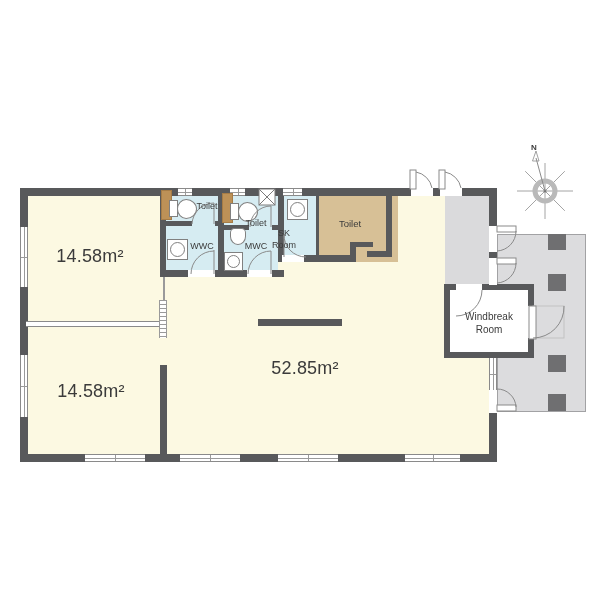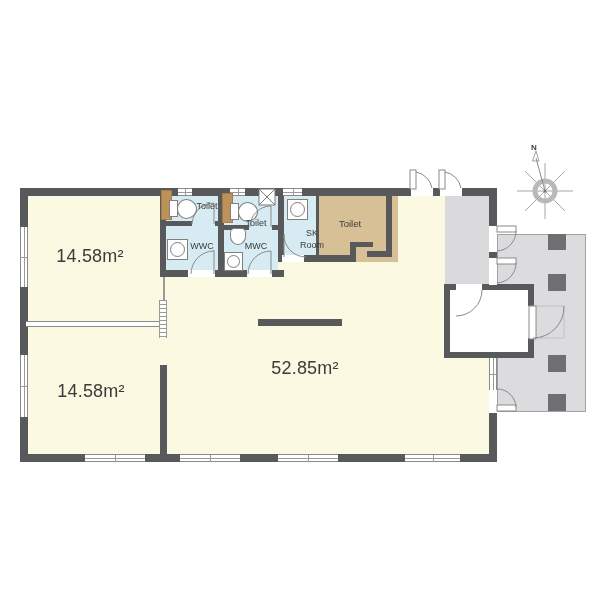--- a/index.html
+++ b/index.html
@@ -159,17 +159,18 @@
     </g>
   </svg>
 
   <div class="lbl area" style="left:90px;top:256px;">14.58m²</div>
   <div class="lbl area" style="left:91px;top:391px;">14.58m²</div>
   <div class="lbl area" style="left:305px;top:368px;">52.85m²</div>
   <div class="lbl rlbl" style="left:207px;top:206px;">Toilet</div>
   <div class="lbl rlbl" style="left:256px;top:223px;">Toilet</div>
   <div class="lbl rlbl" style="left:202px;top:246px;">WWC</div>
   <div class="lbl rlbl" style="left:256px;top:246px;">MWC</div>
-  <div class="lbl rlbl wrap" style="left:312px;top:240px;width:24px;">SK Room</div>
+  <div class="lbl rlbl wrap" style="left:284px;top:240px;width:24px;">SK Room</div>
   <div class="lbl rlbl" style="left:350px;top:223px;font-size:9.5px;">Toilet</div>
+  <div class="lbl wrap" style="left:489px;top:323px;width:70px;font-size:10px;">Windbreak Room</div>
   <div class="lbl" style="left:534px;top:147px;font-size:8px;font-weight:bold;">N</div>
 
 </div>
 
 </body></html>

